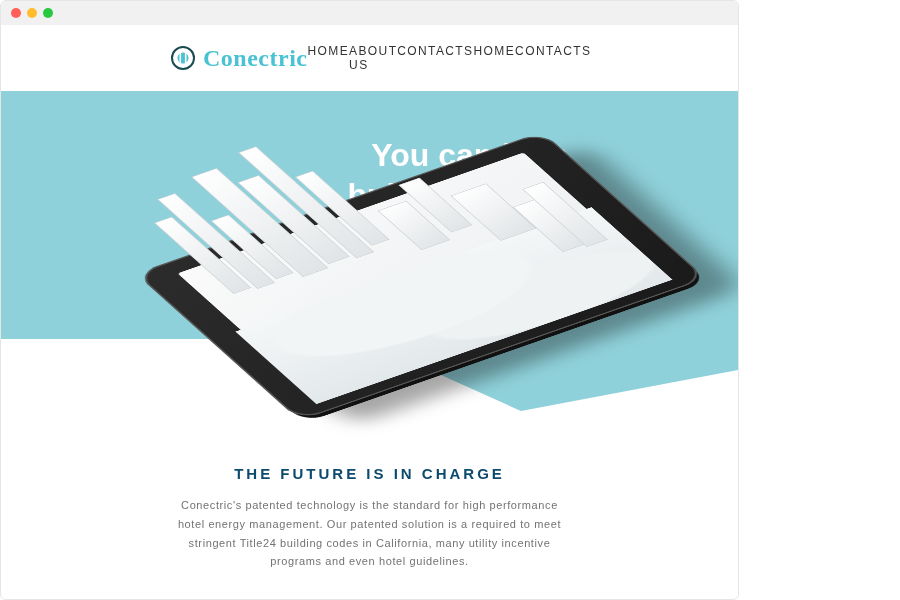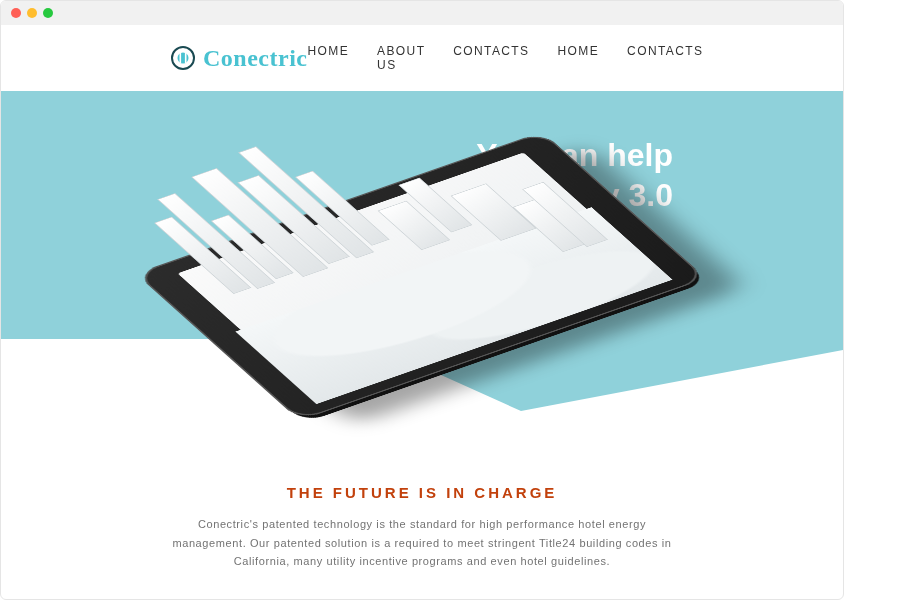--- a/index.html
+++ b/index.html
@@ -1,36 +1,36 @@
 <!DOCTYPE html>
 <html><head>
 <meta charset="utf-8">
 <style>
   * { margin: 0; padding: 0; box-sizing: border-box; }
   html, body { width: 900px; height: 600px; font-family: -apple-system, "Helvetica Neue", Arial, sans-serif; background: #fff; }
-  .frame { width: 844px; height: 600px; border: 1px solid #e5e5e5; border-radius: 6px; overflow: hidden; display: flex; flex-direction: column; }
+  .frame { width: 739px; height: 600px; border: 1px solid #e5e5e5; border-radius: 6px; overflow: hidden; display: flex; flex-direction: column; }
 
   
   .chrome { height: 24px; background: #f1f1f1; display: flex; align-items: center; padding: 0 10px; gap: 6px; }
   .dot { width: 10px; height: 10px; border-radius: 50%; }
   .dot.red { background: #ff5f56; }
   .dot.yellow { background: #ffbd2e; }
   .dot.green { background: #27c93f; }
 
   .viewport { flex: 1; overflow: hidden; position: relative; }
 
   
   .header { height: 66px; display: flex; align-items: center; justify-content: space-between; padding: 0 170px; }
   .brand { display: flex; align-items: center; gap: 8px; }
   .brand-name { color: #49c2d1; font-weight: 600; font-size: 24px; font-family: "Comic Sans MS", "Segoe Script", cursive; letter-spacing: .5px; }
   .logo-circle {
     display: inline-flex; align-items: center; justify-content: center;
     width: 24px; height: 24px;
   }
-  nav { display: flex; gap: 28px; }
+  nav { display: flex; gap: 0; }
   nav a { color: #333; text-decoration: none; font-size: 12px; letter-spacing: 1.4px; font-weight: 500; }
 
   
   .hero { position: relative; height: 338px; background: #8fd1da; }
 
   .hero h1 {
     position: absolute; right: 170px; top: 44px; color: #fff;
     font-size: 32px; font-weight: 800; text-align: right; line-height: 1.25;
   }
 
@@ -78,21 +78,21 @@
   .b11{left:84%;top:30%;width:7%;height:34%;}
   .b12{left:90%;top:22%;width:6%;height:44%;}
   .ground { position:absolute; inset:auto 0 0 0; height:55%; background:
     radial-gradient(ellipse at 40% 30%, #f2f5f6 0 40%, transparent 42%),
     radial-gradient(ellipse at 70% 70%, #eef2f3 0 30%, transparent 32%),
     linear-gradient(#f4f7f8,#e3e8ea);
   }
 
   
   .subhero { position:absolute; left:0; right:0; bottom:0; padding: 0 170px 28px; text-align:center; }
-  .subhero h2 { font-size: 15px; letter-spacing: 3px; font-weight: 800; color:#c2410c; margin-bottom: 14px; }
+  .subhero h2 { font-size: 15px; letter-spacing: 3px; font-weight: 800; color:#0c4a6e; margin-bottom: 14px; }
   .subhero p  { font-size: 11px; line-height: 1.7; letter-spacing: .6px; color:#737373; max-width: 600px; margin: 0 auto; }
 
   .white-slope{ position:absolute; left:0; right:0; bottom:0; height:90px; z-index:2; }
 </style>
 </head>
 <body>
 
 <div class="frame">
 
   <div class="chrome">

